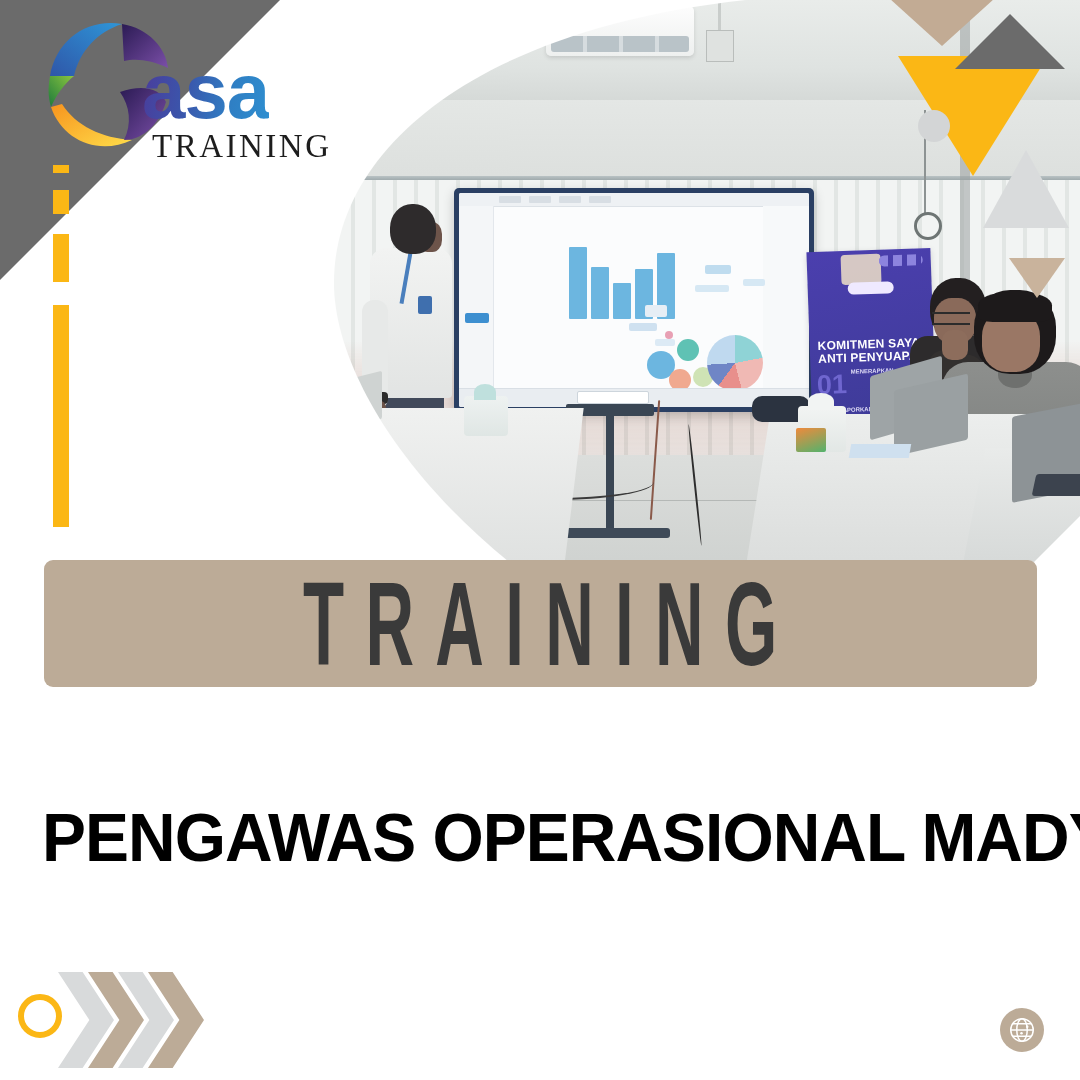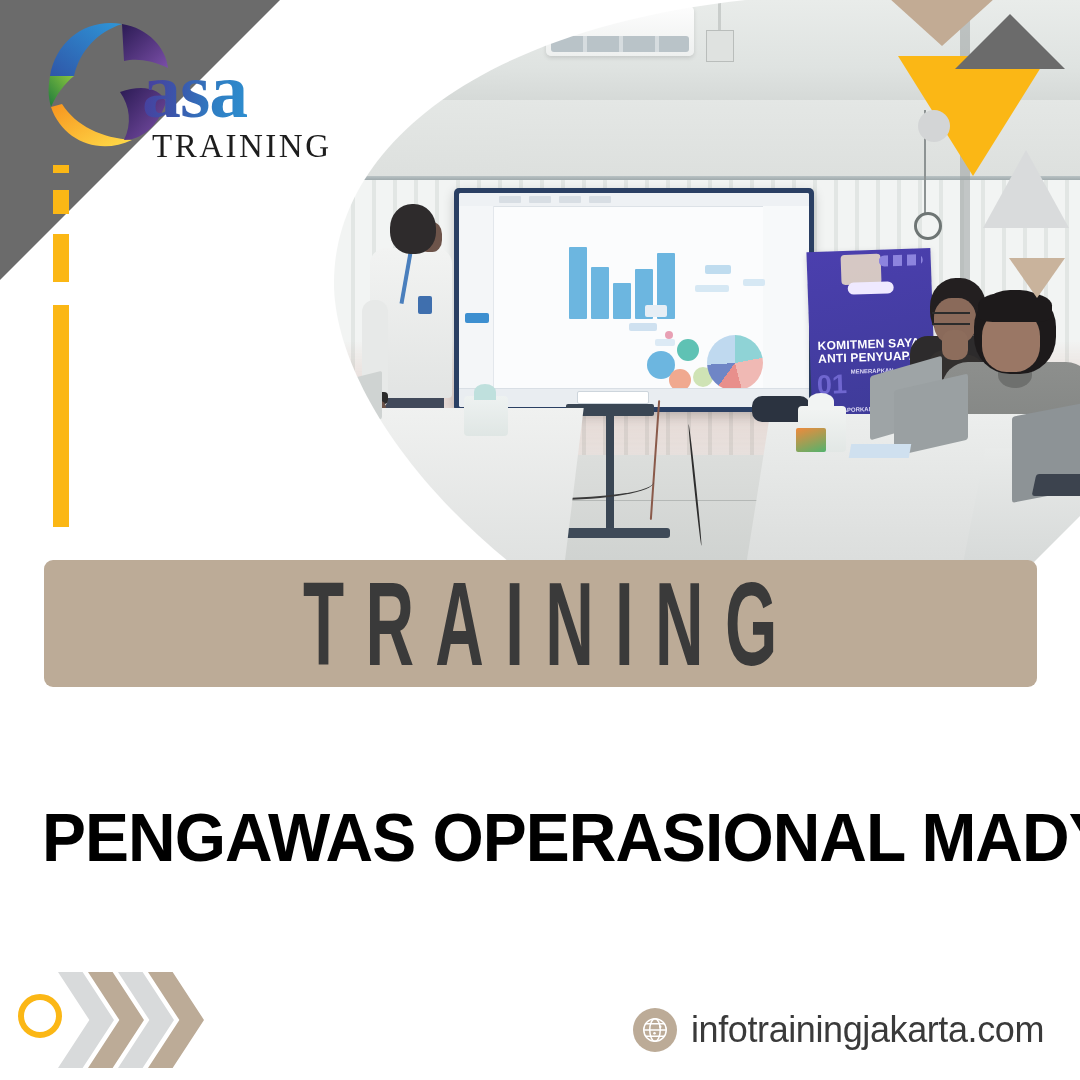--- a/index.html
+++ b/index.html
@@ -162,21 +162,21 @@
   .dash2{left:53px;top:190px;width:16px;height:24px;}
   .dash3{left:53px;top:234px;width:16px;height:48px;}
   .dash4{left:53px;top:305px;width:16px;height:222px;}
 
   
   .logo{position:absolute;left:32px;top:14px;width:310px;height:152px;}
   .logo-mark{position:absolute;left:0;top:0;width:146px;height:146px;}
   .logo-word{position:absolute;left:110px;top:38px;font-size:78px;font-weight:bold;letter-spacing:-1px;
     background:linear-gradient(100deg,#4b3a9a 0%,#3b55ab 35%,#2f7fc4 70%,#2e8fd0 100%);
     -webkit-background-clip:text;background-clip:text;color:transparent;
-    font-family:Liberation Serif, serif;line-height:1;
+    font-family:Liberation Sans, sans-serif;line-height:1;
     text-shadow:0 0 0 rgba(0,0,0,0);text-align:right;}
   .logo-sub{position:absolute;left:120px;top:116px;font-family:"Liberation Serif",serif;
     font-size:33px;letter-spacing:2.5px;color:#1d1d1d;line-height:1;}
 
   
   .banner{position:absolute;left:44px;top:560px;width:993px;height:127px;
     background:#bcab97;border-radius:9px;display:flex;align-items:center;justify-content:center;}
   .banner-text{font-size:82px;font-weight:bold;letter-spacing:26px;color:#3a3a3a;
     font-family:"Liberation Sans",sans-serif;transform:scaleY(1.45) scaleX(.82);
     transform-origin:center;padding-left:26px;}
@@ -382,16 +382,15 @@
     <div class="globe">
       <svg viewBox="0 0 24 24" width="30" height="30" aria-hidden="true">
         <circle cx="12" cy="12" r="9" fill="none" stroke="#ffffff" stroke-width="1.2"></circle>
         <ellipse cx="12" cy="12" rx="4.2" ry="9" fill="none" stroke="#ffffff" stroke-width="1.2"></ellipse>
         <line x1="3" y1="12" x2="21" y2="12" stroke="#ffffff" stroke-width="1.2"></line>
         <path d="M4.6 7 H19.4 M4.6 17 H19.4" fill="none" stroke="#ffffff" stroke-width="1.1"></path>
         <circle cx="16.2" cy="9.4" r="1" fill="#ffffff"></circle>
         <circle cx="11.6" cy="14.6" r="1" fill="#ffffff"></circle>
       </svg>
     </div>
-    <div class="site">infotrainingjakarta.com</div>
   </div>
 
 </div>
 
 </body></html>

